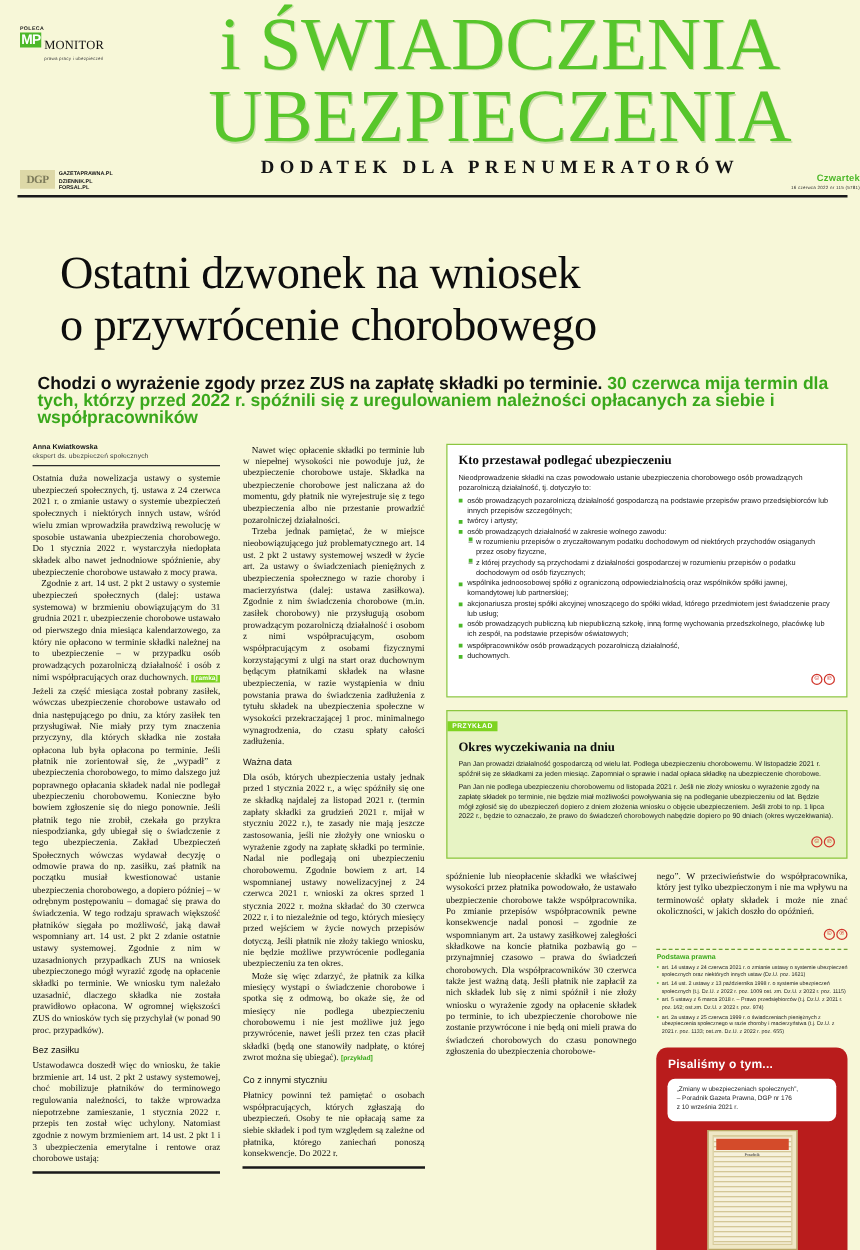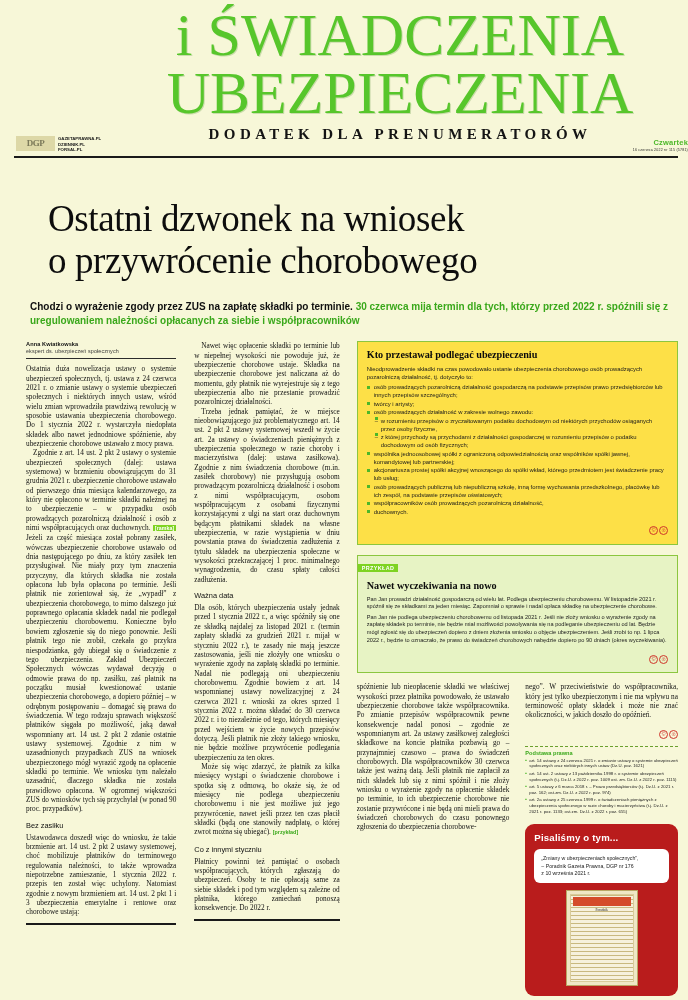--- a/index.html
+++ b/index.html
@@ -103,21 +103,21 @@
   }
 
   .dgp-block {
     position: absolute;
     left: 16px;
     bottom: 6px;
     display: flex;
     align-items: flex-start;
   }
   .dgp-mark {
-    width: 39px;
+    width: 28px;
     height: 15px;
     background: #ddd8a7;
     color: #7c7a5a;
     font-family: "Liberation Serif", serif;
     font-size: 9px;
     font-weight: bold;
     text-align: center;
     line-height: 15px;
     letter-spacing: -0.5px;
   }
@@ -166,21 +166,21 @@
     font-size: 37px;
     line-height: 42px;
     font-weight: normal;
     color: #0d0d0d;
     letter-spacing: -0.4px;
     margin: 18px;
   }
   .lead {
     margin: 16px 0 0 0;
     font-family: "Liberation Sans", sans-serif;
-    font-size: 10px;
+    font-size: 14px;
     line-height: 13.6px;
     font-weight: bold;
     color: #101010;
     max-width: 640px;
   }
   .lead .accent {
     color: #3aa81b;
   }
 
   
@@ -276,21 +276,21 @@
     background: #4cb829;
   }
 
   .col-bottom-rule {
     border-top: 2px solid #1a1a1a;
     margin-top: 6px;
   }
 
   
   .green-box {
-    background: #fde047;
+    background: #ffffff;
     border: 1px solid #8cc63f;
     padding: 7px 9px 8px 9px;
     box-sizing: border-box;
   }
   .green-box h2 {
     font-family: "Liberation Serif", serif;
     font-size: 10.2px;
     font-weight: bold;
     margin: 0 0 5px 0;
     color: #0c0c0c;
@@ -493,20 +493,30 @@
     margin-top: 2px;
   }
 </style>
 </head>
 <body>
 
 <div class="page">
 
   <div class="masthead">
 
+    <div class="poleca-block">
+      <div class="poleca-label">POLECA</div>
+      <div class="mp-row">
+        <span class="mp-mark">MP</span>
+        <span class="mp-text">
+          <span class="mp-title">MONITOR</span>
+          <div class="mp-sub">prawa pracy i ubezpieczeń</div>
+        </span>
+      </div>
+    </div>
 
     <div class="logo-big">
       <div class="logo-line logo-line-2">i ŚWIADCZENIA</div>
       <div class="logo-line logo-line-1">UBEZPIECZENIA</div>
       <div class="logo-tagline">DODATEK DLA PRENUMERATORÓW</div>
     </div>
 
     <div class="dgp-block">
       <div class="dgp-mark">DGP</div>
       <div class="dgp-sites" style="white-space: pre-line;"><span>GAZETAPRAWNA.PL
@@ -586,21 +596,21 @@
           <li>duchownych.</li>
         </ul>
         <div class="oo-mark">
           <span>©</span><span>℗</span>
         </div>
       </div>
 
       <div class="example-box">
         <span class="example-tag">PRZYKŁAD</span>
         <div class="example-body">
-          <h2>Nawet wyczekiwania na nowo</h2>
+          <h2>Okres wyczekiwania na dniu</h2>
           <p>Pan Jan prowadzi działalność gospodarczą od wielu lat. Podlega ubezpieczeniu chorobowemu. W listopadzie 2021 r. spóźnił się ze składkami za jeden miesiąc. Zapomniał o sprawie i nadal opłaca składkę na ubezpieczenie chorobowe.</p>
           <p>Pan Jan nie podlega ubezpieczeniu chorobowemu od listopada 2021 r. Jeśli nie złoży wniosku o wyrażenie zgody na zapłatę składek po terminie, nie będzie miał możliwości powoływania się na podleganie ubezpieczeniu od lat. Będzie mógł zgłosić się do ubezpieczeń dopiero z dniem złożenia wniosku o objęcie ubezpieczeniem. Jeśli zrobi to np. 1 lipca 2022 r., będzie to oznaczało, że prawo do świadczeń chorobowych nabędzie dopiero po 90 dniach (okres wyczekiwania).</p>
           <div class="oo-mark">
             <span>©</span><span>℗</span>
           </div>
         </div>
       </div>
 
       <div class="right-lower">
         <div class="rl-col left">

